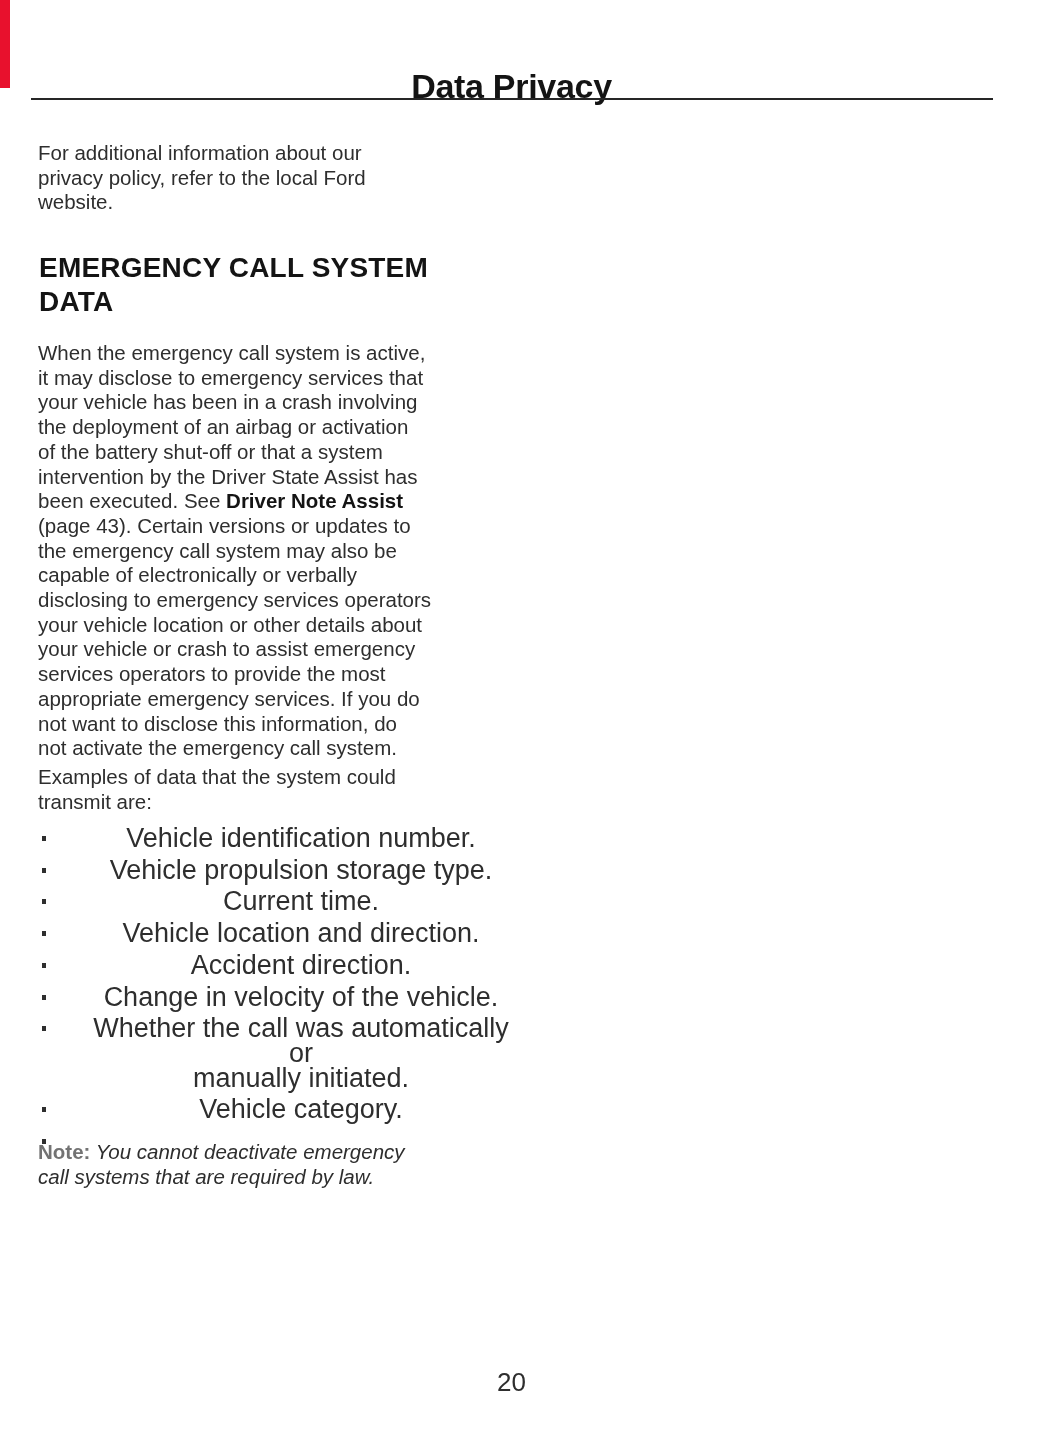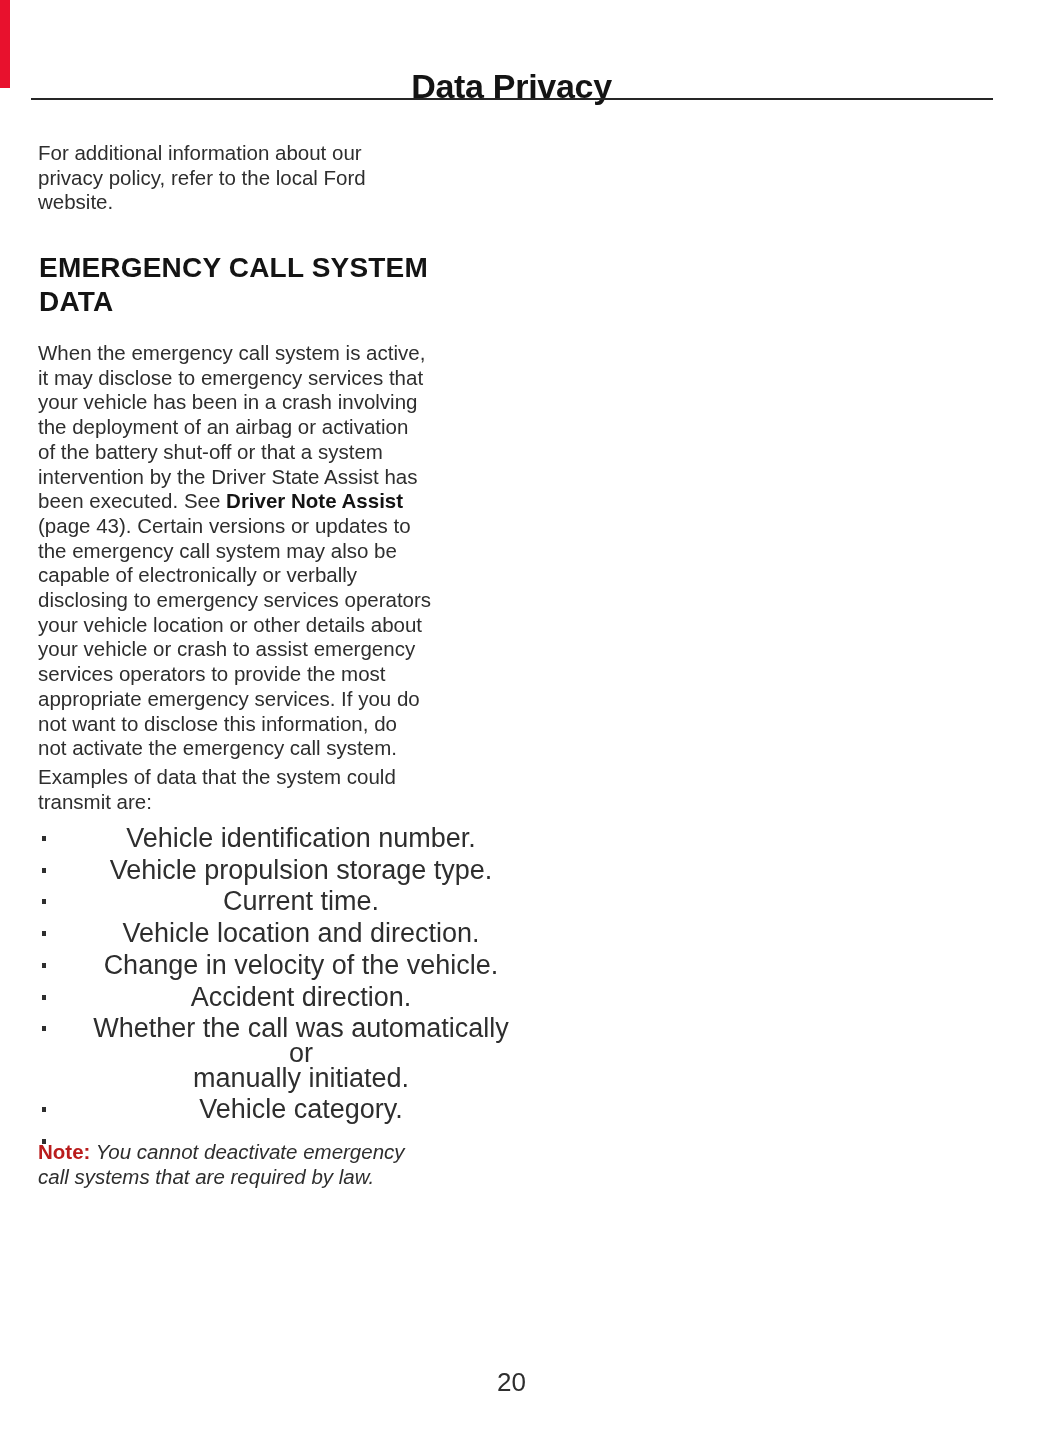--- a/index.html
+++ b/index.html
@@ -37,21 +37,21 @@
   }
   .bullet-list li{
     position:relative;padding-left:42px;margin:0 0 7px 0;
     font-size:27px;line-height:24.7px;white-space:pre-line;text-align:center;
   }
   .bullet-dot{
     position:absolute;left:4px;top:10px;width:4px;height:5px;background:#2e2e2e;
   }
 
   .note{position:absolute;top:1140px;left:38px;width:484px;}
-  .note b{font-style:normal;color:#b91c1c;}
+  .note b{font-style:normal;color:#737373;}
   .note i{font-style:italic;text-align:center;}
 
   .page-number{
     position:absolute;top:1369px;left:30px;width:963px;text-align:center;
     font-size:26px;line-height:26px;color:#2e2e2e;
   }
 </style>
 </head>
 <body>
 
@@ -88,22 +88,22 @@
 not activate the emergency call system.</span></p>
 
   <p class="body-text examples">Examples of data that the system could
 transmit are:</p>
 
   <ul class="bullet-list">
     <li><span class="bullet-dot"></span><span>Vehicle identification number.</span></li>
     <li><span class="bullet-dot"></span><span>Vehicle propulsion storage type.</span></li>
     <li><span class="bullet-dot"></span><span>Current time.</span></li>
     <li><span class="bullet-dot"></span><span>Vehicle location and direction.</span></li>
+    <li><span class="bullet-dot"></span><span>Accident direction.</span></li>
     <li><span class="bullet-dot"></span><span>Change in velocity of the vehicle.</span></li>
-    <li><span class="bullet-dot"></span><span>Accident direction.</span></li>
     <li><span class="bullet-dot"></span><span>Whether the call was automatically or
 manually initiated.</span></li>
     <li><span class="bullet-dot"></span><span>Vehicle category.</span></li>
     <li><span class="bullet-dot"></span></li>
   </ul>
 
   <p class="body-text note"><b>Note:</b><i> You cannot deactivate emergency
 call systems that are required by law.</i></p>
 
   <div class="page-number">20</div>

